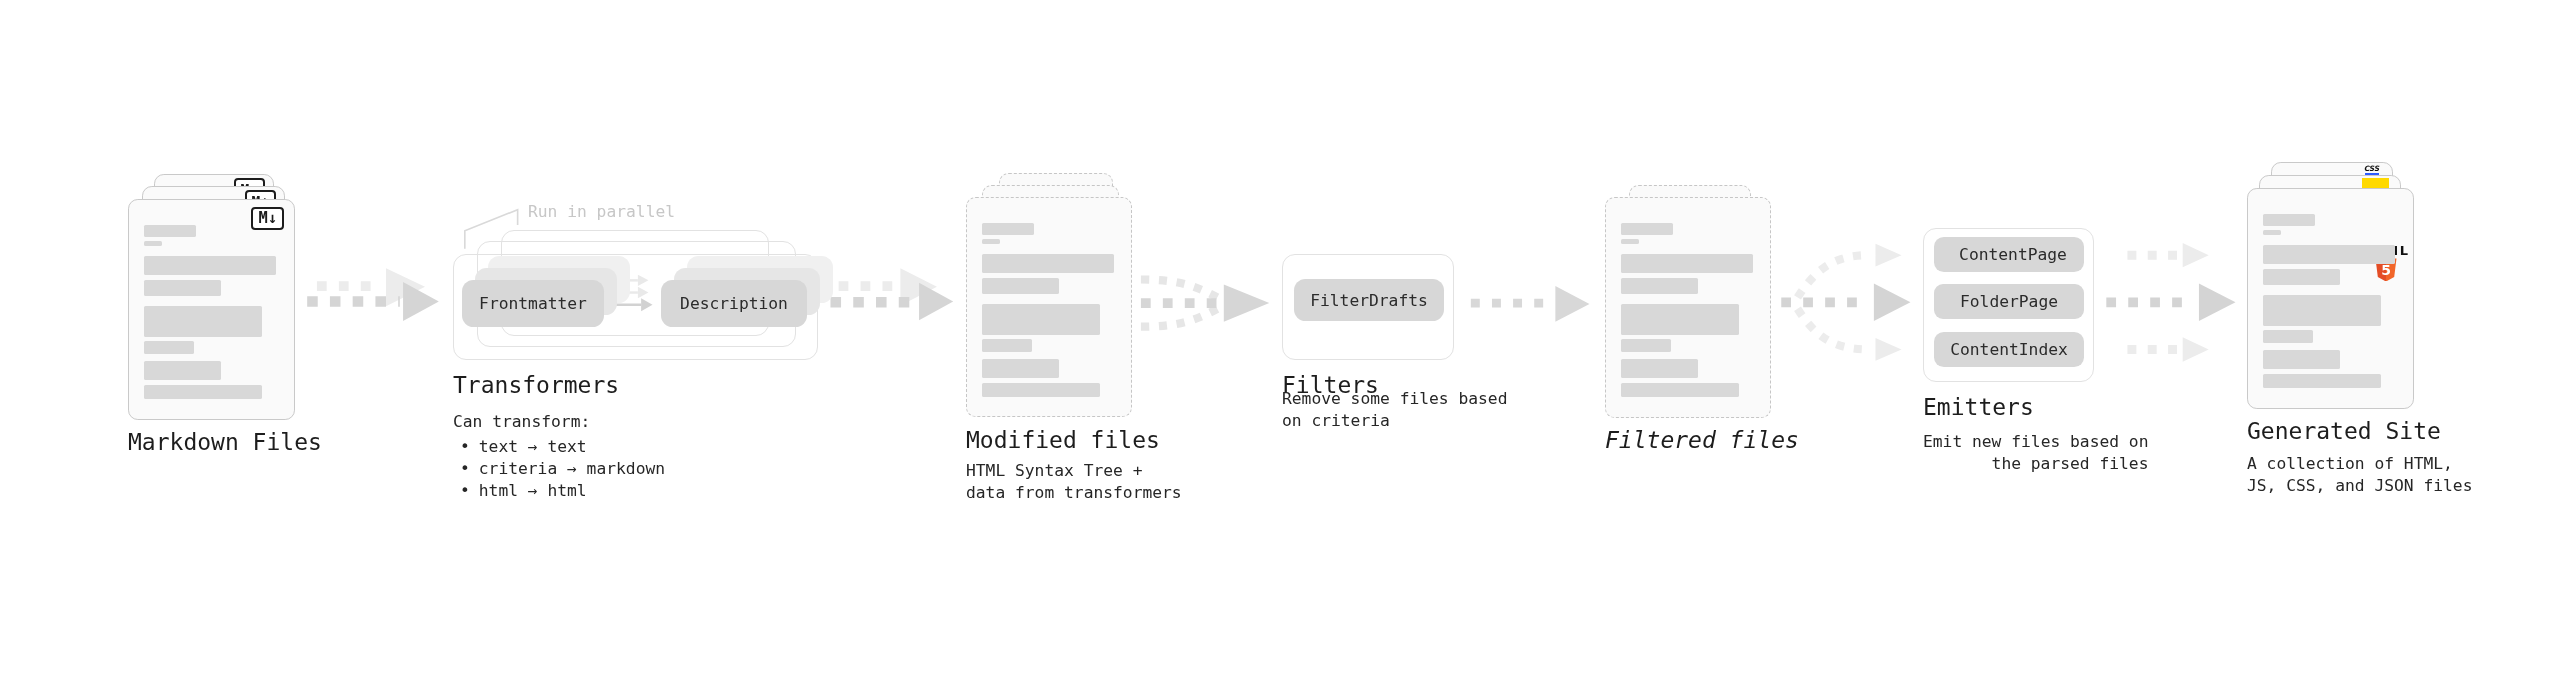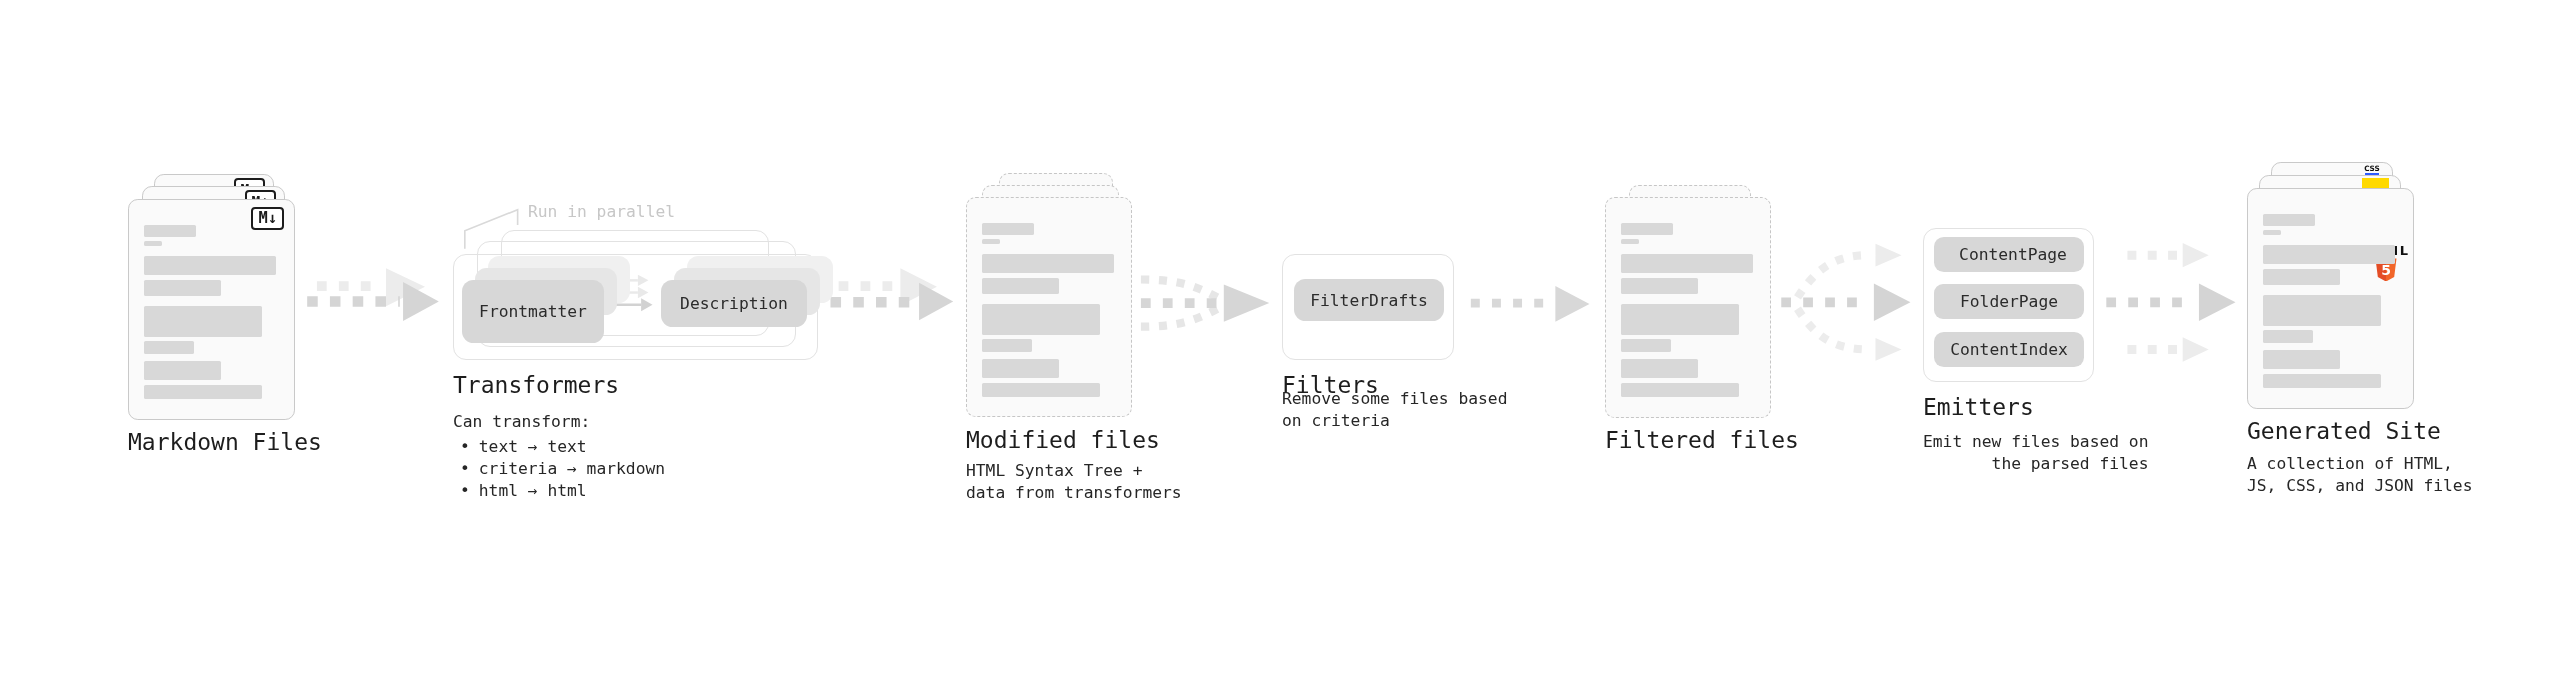--- a/index.html
+++ b/index.html
@@ -45,21 +45,21 @@
   .bdot{width:9.8px;text-align:center;}
 
   
   .html5{position:absolute;right:9px;top:5.7px;width:36px;display:flex;flex-direction:column;align-items:center;}
   .html5-word{font-family:"DejaVu Sans",sans-serif;font-size:13px;font-weight:bold;letter-spacing:1.6px;color:#111;margin-top:48px;}
   .html5-shield{width:21px;height:23px;margin-top:0.8px;background:linear-gradient(90deg,#e44d26 50%,#f16529 50%);
                 clip-path:polygon(0 0,100% 0,89% 81%,50% 100%,11% 81%);
                 display:flex;align-items:center;justify-content:center;color:#ffffff;
                 font-family:"DejaVu Sans",sans-serif;font-size:14px;font-weight:bold;}
   .jsbadge{position:absolute;right:11.4px;top:1.6px;width:27px;height:10.6px;background:#ffd900;}
-  .cssbadge{position:absolute;right:12.2px;top:1.6px;display:flex;flex-direction:column;align-items:center;}
+  .cssbadge{position:absolute;right:12.2px;top:1.6px;display:flex;flex-direction:column;align-items:center;font-style:italic;}
   .cssbadge span{font-family:"DejaVu Sans",sans-serif;font-size:7.3px;font-weight:bold;color:#111;line-height:8.1px;}
   .css-line{width:14.6px;height:2.4px;background:#2d5bff;margin-top:0.8px;}
 </style>
 </head>
 <body>
 
 <div id="canvas">
 
   <svg id="arrow-layer" viewBox="0 0 3170 838" xmlns="http://www.w3.org/2000/svg">
 
@@ -144,21 +144,21 @@
 
   <div>
     <div class="obox" style="left:501px;top:230px;width:268px;height:106px;"></div>
     <div class="obox" style="left:477px;top:241px;width:319px;height:106px;"></div>
     <div class="obox" style="left:453px;top:254px;width:365px;height:106px;"></div>
 
     <div class="annot" style="left:528px;top:202px;">Run in parallel</div>
 
     <div class="pill ghost2" style="left:488px;top:256px;width:142px;height:47px;"></div>
     <div class="pill ghost1" style="left:475px;top:268px;width:142px;height:47px;"></div>
-    <div class="pill" style="left:462px;top:280px;width:142px;height:63px;">Frontmatter</div>
+    <div class="pill" style="left:462px;top:280px;width:142px;height:47px;">Frontmatter</div>
 
     <div class="pill ghost2" style="left:687px;top:256px;width:146px;height:47px;"></div>
     <div class="pill ghost1" style="left:674px;top:268px;width:146px;height:47px;"></div>
     <div class="pill" style="left:661px;top:280px;width:146px;height:47px;">Description</div>
 
     <div class="label" style="left:453px;top:372px;">Transformers</div>
     <div class="caption" style="left:453px;top:411px;">Can transform:</div>
     <div class="bullets" style="left:460px;top:436px;">
       <div class="brow">
         <span class="bdot">•</span>
@@ -210,21 +210,21 @@
           <i class="bar"></i>
           <i class="bar"></i>
           <i class="bar"></i>
           <i class="bar"></i>
           <i class="bar"></i>
           <i class="bar"></i>
           <i class="bar"></i>
           <i class="bar"></i>
         </div>
     </div>
-    <div class="label" style="left:1605px;top:427px;">Filtered files</div>
+    <div class="label" style="left:1605px;top:427px;font-style:italic;">Filtered files</div>
   </div>
 
   <div>
     <div class="obox" style="left:1923px;top:228px;width:171px;height:154px;"></div>
     <div class="pill" style="left:1934px;top:237px;width:150px;height:35px;border-radius:9.8px;padding-left:8px;">ContentPage</div>
     <div class="pill" style="left:1934px;top:284px;width:150px;height:35px;border-radius:9px;">FolderPage</div>
     <div class="pill" style="left:1934px;top:332px;width:150px;height:35px;border-radius:9.8px;">ContentIndex</div>
     <div class="label" style="left:1923px;top:394px;">Emitters</div>
     <div class="caption" style="left:1923px;top:431px;text-align:right;">Emit new files based on
 the parsed files</div>

